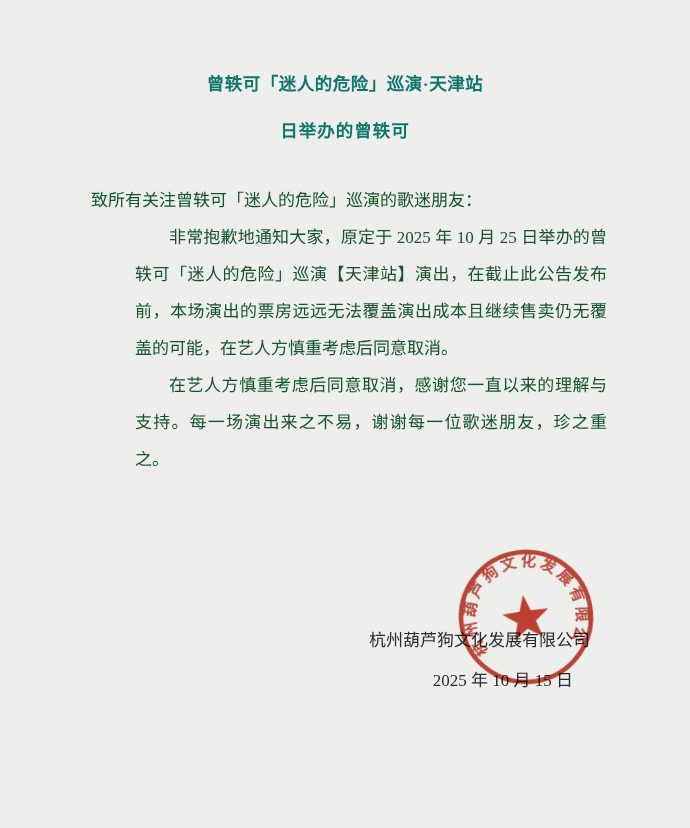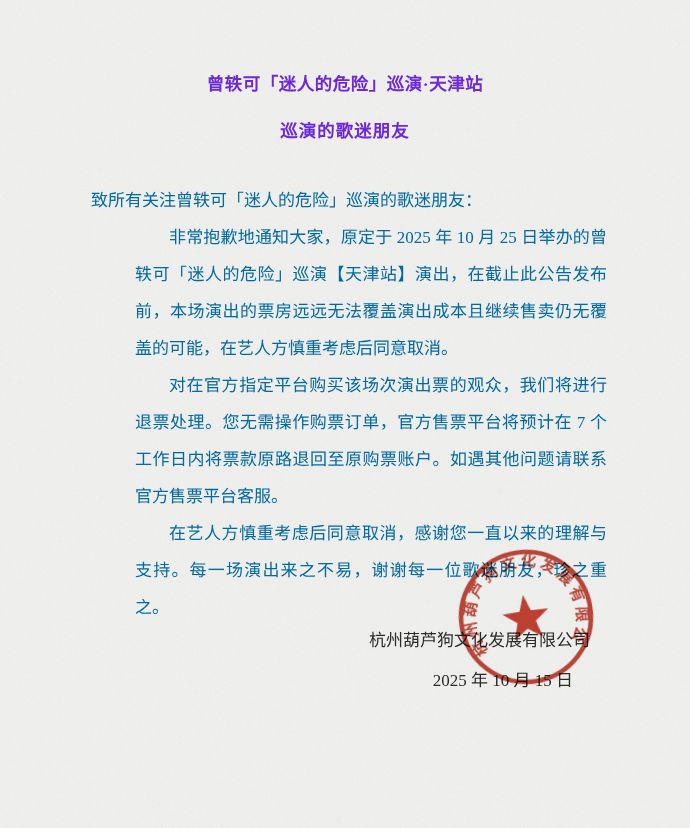--- a/index.html
+++ b/index.html
@@ -31,35 +31,35 @@
     left:0;
     width:100%;
     text-align:center;
   }
   .doc-title{
     margin:0;
     font-size:17.5px;
     font-weight:bold;
     line-height:20px;
     letter-spacing:.5px;
-    color:#6d28d9;
+    color:#0f766e;
   }
   .doc-title.second{
     margin-top:27px;
     letter-spacing:1px;
   }
   .doc-body{
     position:absolute;
     top:182px;
     left:91px;
     width:516px;
     font-size:17px;
     line-height:37px;
     text-align:justify;
-    color:#0369a1;
+    color:#14532d;
   }
   .doc-body p{margin:0;}
   .doc-body p.indent{text-indent:2em;margin-left:44px;}
   .signature-company{
     position:absolute;
     top:629px;
     right:100px;
     margin:0;
     font-size:17px;
     line-height:24px;
@@ -105,27 +105,26 @@
   <svg class="paper-noise" width="690" height="828" aria-hidden="true">
     <filter id="paperNoise">
       <feTurbulence type="fractalNoise" baseFrequency="0.9" numOctaves="2" stitchTiles="stitch"></feTurbulence>
       <feColorMatrix type="matrix" values="0 0 0 0 0  0 0 0 0 0  0 0 0 0 0  0.7 0.7 0.7 0 0"></feColorMatrix>
     </filter>
     <rect width="690" height="828" filter="url(#paperNoise)"></rect>
   </svg>
 
   <header class="doc-header">
     <h1 class="doc-title">曾轶可「迷人的危险」巡演·天津站</h1>
-    <h1 class="doc-title second">巡演的歌迷朋友</h1>
+    <h1 class="doc-title second">日举办的曾轶可</h1>
   </header>
 
   <main class="doc-body">
     <p>致所有关注曾轶可「迷人的危险」巡演的歌迷朋友：</p>
     <p class="indent">非常抱歉地通知大家，原定于 2025 年 10 月 25 日举办的曾轶可「迷人的危险」巡演【天津站】演出，在截止此公告发布前，本场演出的票房远远无法覆盖演出成本且继续售卖仍无覆盖的可能，在艺人方慎重考虑后同意取消。</p>
-    <p class="indent">对在官方指定平台购买该场次演出票的观众，我们将进行退票处理。您无需操作购票订单，官方售票平台将预计在 7 个工作日内将票款原路退回至原购票账户。如遇其他问题请联系官方售票平台客服。</p>
     <p class="indent">在艺人方慎重考虑后同意取消，感谢您一直以来的理解与支持。每一场演出来之不易，谢谢每一位歌迷朋友，珍之重之。</p>
   </main>
 
   <p class="signature-company">杭州葫芦狗文化发展有限公司</p>
   <p class="signature-date">2025 年 10 月 15 日</p>
 
   <div class="stamp">
     <svg viewBox="0 0 140 140" aria-hidden="true">
 
       <circle cx="70" cy="70" r="64" fill="none" stroke="#bf392a" stroke-width="4.5"></circle>

